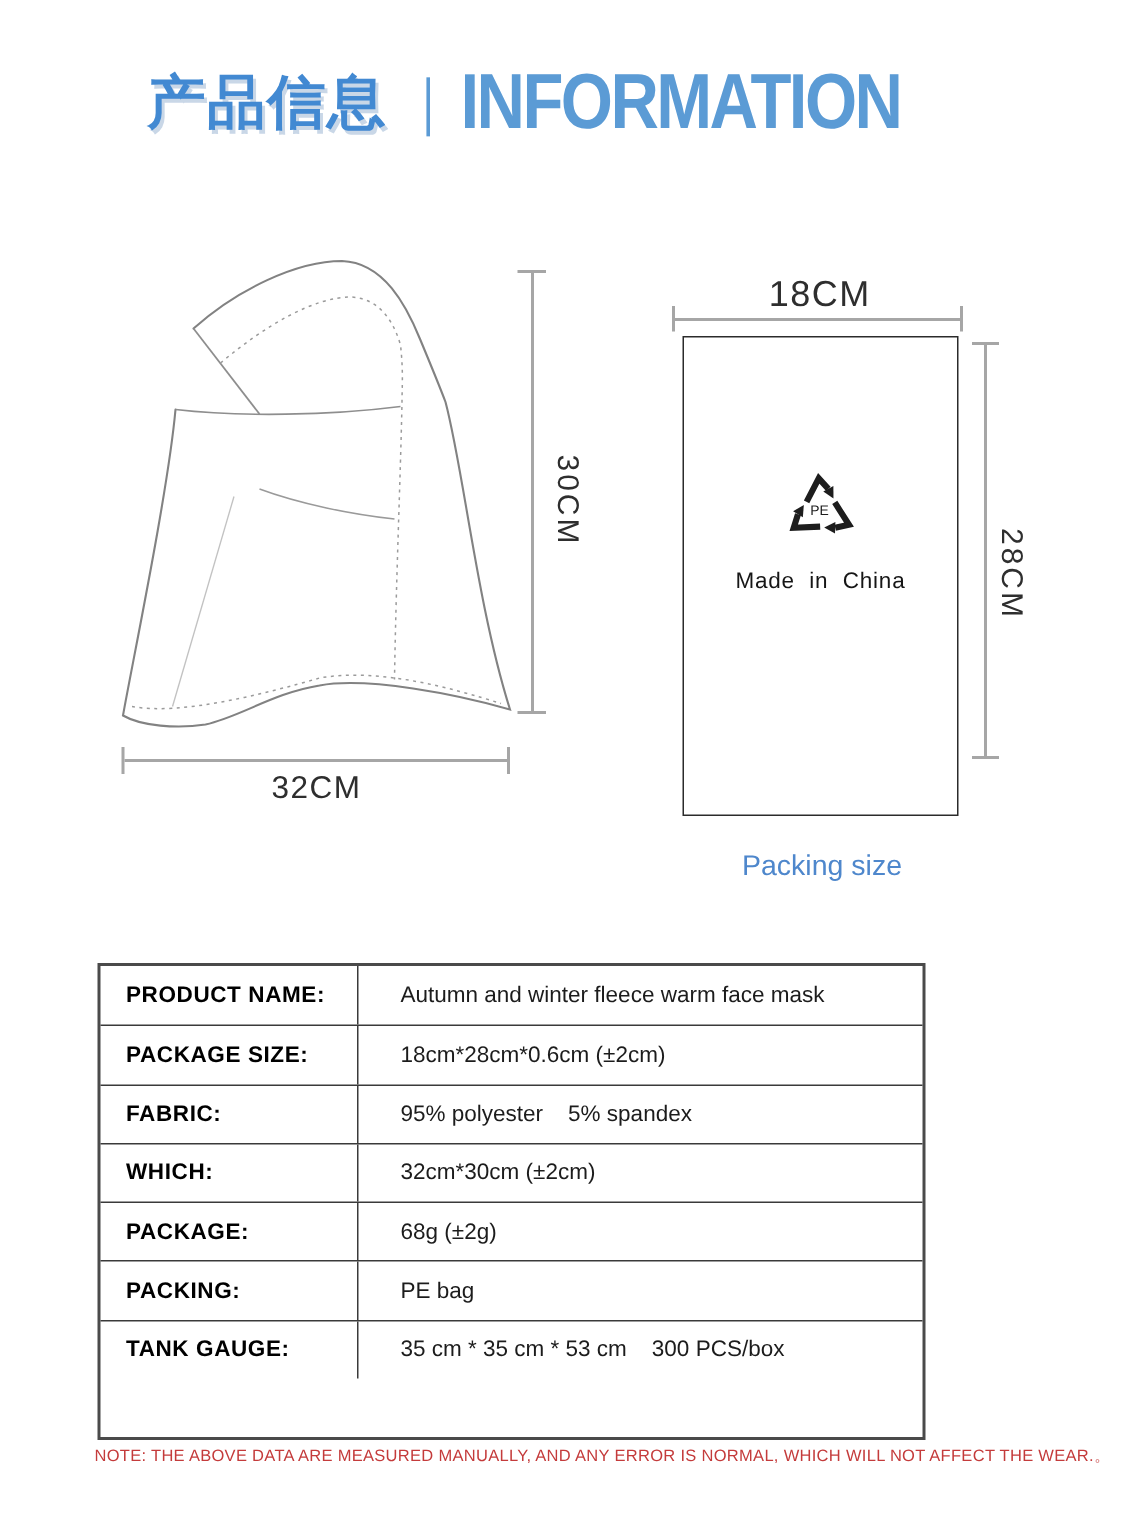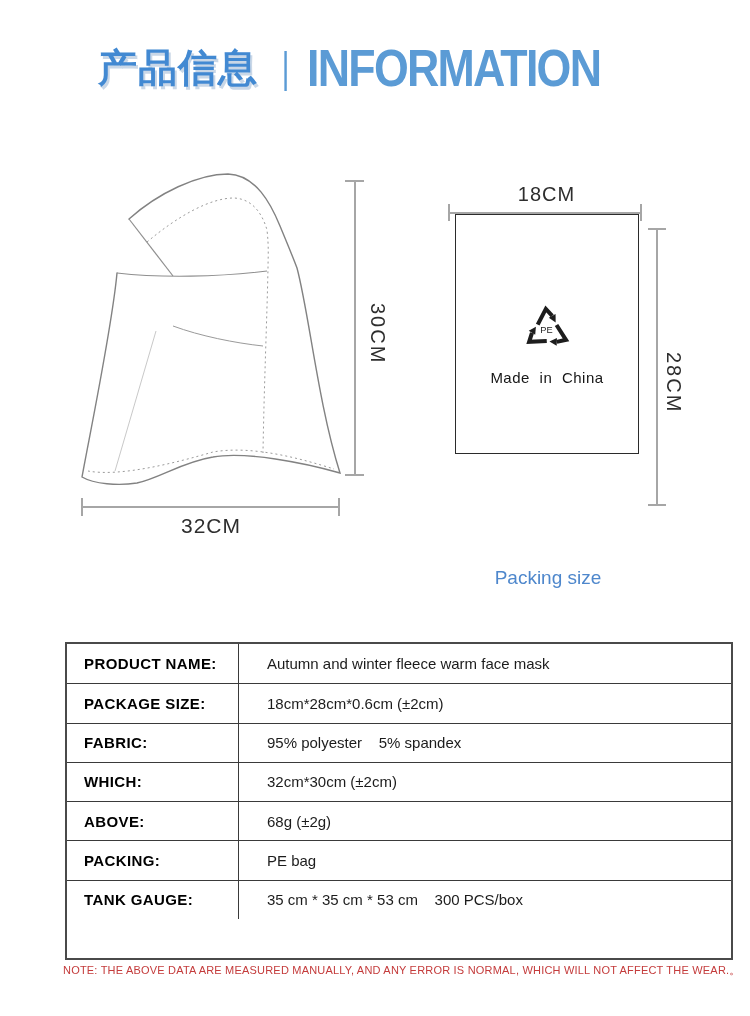--- a/index.html
+++ b/index.html
@@ -10,33 +10,33 @@
   
   .header { position:absolute; left:98px; top:36px; height:64px; display:flex; align-items:center; }
   .h-cn { font-size:39px; font-weight:900; color:#4289d2; letter-spacing:1px;
           text-shadow:2px 3px 0 rgba(60,110,170,0.28); white-space:nowrap; }
   .h-sep { font-size:42px; font-weight:400; color:#5b9bd5; margin:0 16px 0 22px; transform:scaleX(0.7); display:inline-block; }
   .h-en { font-size:52px; font-weight:600; color:#5b9bd5; letter-spacing:-2px;
           display:inline-block; transform:scaleX(0.86); transform-origin:left center; white-space:nowrap; }
 
   
   .dim-line { position:absolute; background:#a6a6a6; }
-  .dim-label { position:absolute; color:#2e2e2e; font-size:20px; letter-spacing:1px; }
+  .dim-label { position:absolute; color:#2e2e2e; font-size:24px; letter-spacing:1px; }
   .dim-label.center { text-align:center; }
   .v-label { position:absolute; writing-mode:vertical-rl; color:#2e2e2e; font-size:20px; letter-spacing:2px; }
   .caption { position:absolute; top:567px; width:200px; text-align:center; font-size:19px; color:#4e87cc; }
 
   
-  .pack-box { position:absolute; left:455px; top:214px; width:184px; height:240px;
+  .pack-box { position:absolute; left:455px; top:224px; width:184px; height:320px;
               border:1.5px solid #2b2b2b; background:#fff; display:flex; flex-direction:column; align-items:center; }
   .pe-svg { margin-top:82px; }
   .origin { margin-top:18px; font-size:15px; color:#161616; letter-spacing:0.5px; word-spacing:5px; }
 
   
-  .spec-table { position:absolute; left:65px; top:642px; width:668px; height:318px;
+  .spec-table { position:absolute; left:65px; top:642px; width:552px; height:318px;
                 border:2px solid #4a4a4a; background:#fff; display:grid; grid-template-rows:repeat(8,1fr); }
   .spec-row { display:grid; grid-template-columns:172px 1fr; border-top:1px solid #3a3a3a; min-height:0; }
   .spec-row:first-child { border-top:none; }
   .spec-row.thick { border-top:2px solid #3a3a3a; }
   .spec-label { border-right:1.5px solid #3a3a3a; display:flex; align-items:center;
                 padding-left:17px; font-size:15px; font-weight:700; letter-spacing:0.4px; color:#000; white-space:pre; }
   .spec-value { display:flex; align-items:center; padding-left:28px; font-size:15px; color:#1c1c1c; white-space:pre;text-align:center; }
 
   
   .note { position:absolute; left:63px; top:963px; font-size:11px; color:#c43b3b; letter-spacing:0.2px; white-space:nowrap; }
@@ -124,21 +124,21 @@
     </div>
     <div class="spec-row">
       <div class="spec-label">FABRIC:</div>
       <div class="spec-value">95% polyester    5% spandex</div>
     </div>
     <div class="spec-row">
       <div class="spec-label">WHICH:</div>
       <div class="spec-value">32cm*30cm (±2cm)</div>
     </div>
     <div class="spec-row">
-      <div class="spec-label">ABOVE:</div>
+      <div class="spec-label">PACKAGE:</div>
       <div class="spec-value">68g (±2g)</div>
     </div>
     <div class="spec-row">
       <div class="spec-label">PACKING:</div>
       <div class="spec-value">PE bag</div>
     </div>
     <div class="spec-row">
       <div class="spec-label">TANK GAUGE:</div>
       <div class="spec-value">35 cm * 35 cm * 53 cm    300 PCS/box</div>
     </div>

